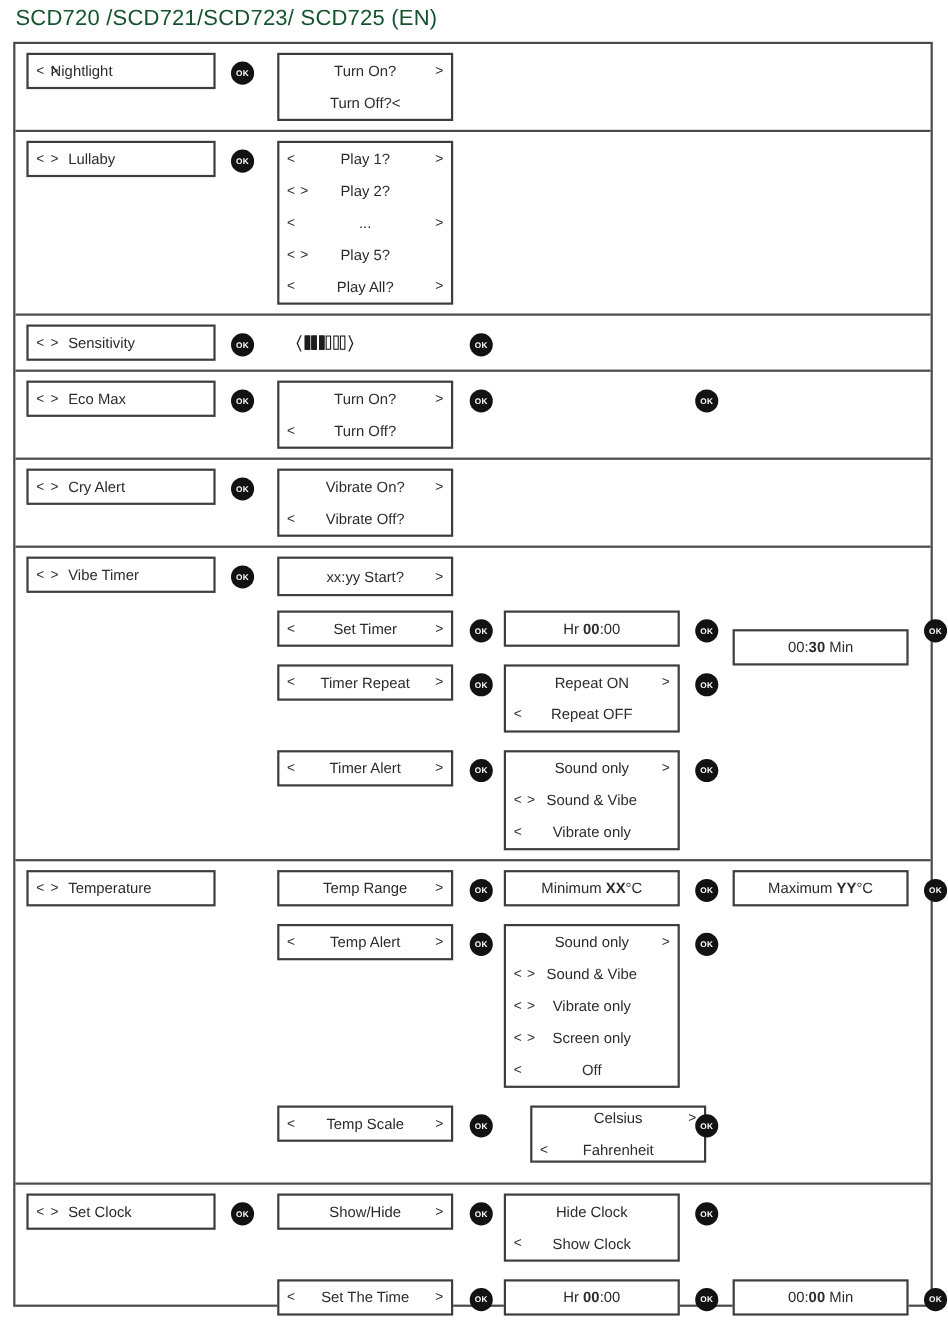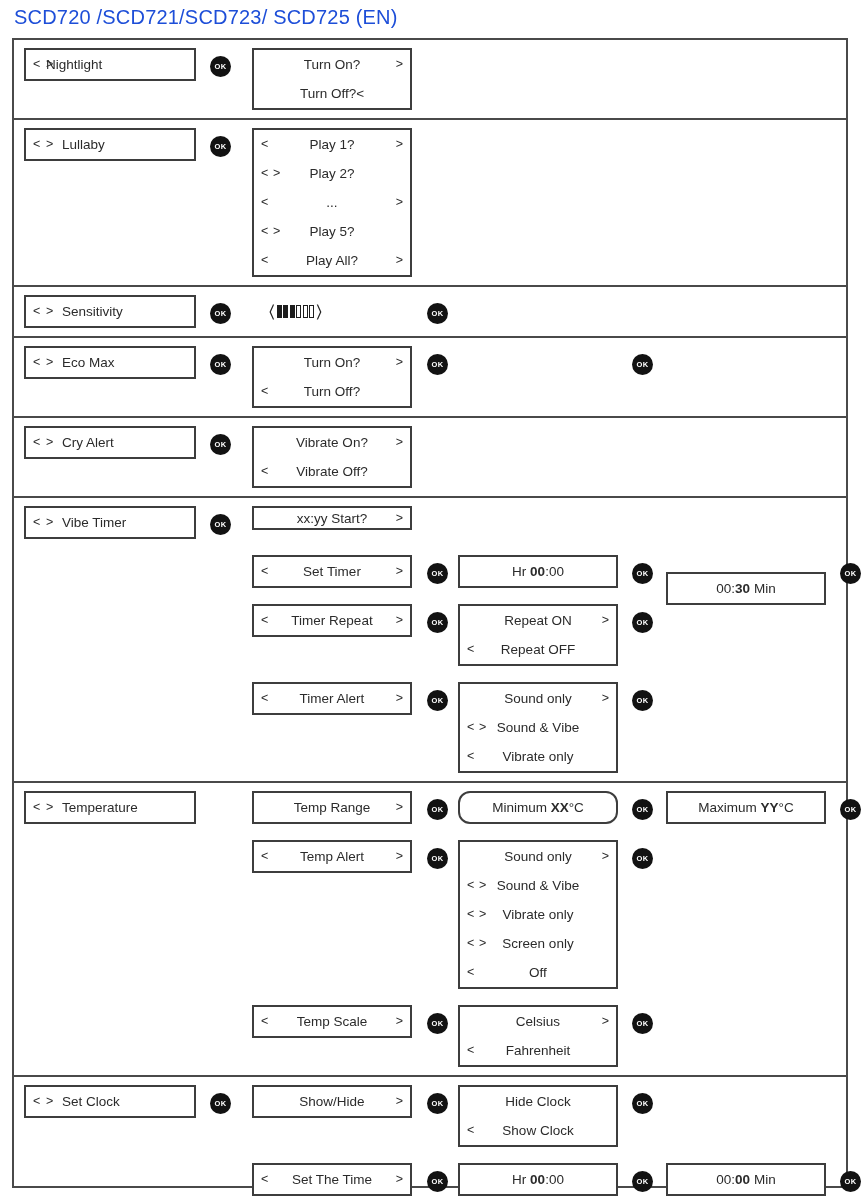--- a/index.html
+++ b/index.html
@@ -7,21 +7,21 @@
     width:862px;height:1201px;
     font-family:"Liberation Sans","DejaVu Sans",sans-serif;
     color:#1a1a1a;
     overflow:hidden;
   }
   .page{position:relative;width:862px;height:1201px;}
 
   
   .title{
     position:absolute;left:14px;top:6px;
-    font-size:20px;letter-spacing:.2px;color:#1d4ed8;
+    font-size:20px;letter-spacing:.2px;color:#14532d;
     white-space:nowrap;font-weight:400;
   }
 
   
   .frame{
     position:absolute;left:12px;top:38px;
     width:836px;height:1150px;
     border:2px solid #4a4a4a;
     box-sizing:border-box;
   }
@@ -225,21 +225,21 @@
       </div>
       <div class="section" style="height: 285px;">
         <div class="lcd" style="left: 10px; top: 8px; width: 172px; height: 33px;">
           <div class="lcd-line">
             <span class="lt">&lt;</span>
             <span class="lt" style="left:20px">&gt;</span>
             <span class="ctr" style="text-align:left;padding-left:36px">Vibe Timer</span>
           </div>
         </div>
         <div class="okbtn" style="left: 196px; top: 16px;">OK</div>
-        <div class="lcd" style="left: 238px; top: 8px; width: 160px; height: 24px;">
+        <div class="lcd" style="left: 238px; top: 8px; width: 160px; height: 36px;">
           <div class="lcd-line">
             <span class="ctr">xx:yy Start?</span>
             <span class="gt">&gt;</span>
           </div>
         </div>
         <div class="lcd" style="left: 238px; top: 57px; width: 160px; height: 33px;">
           <div class="lcd-line">
             <span class="lt">&lt;</span>
             <span class="ctr">Set Timer</span>
             <span class="gt">&gt;</span>
@@ -310,21 +310,21 @@
             <span class="ctr" style="text-align:left;padding-left:36px">Temperature</span>
           </div>
         </div>
         <div class="lcd" style="left: 238px; top: 8px; width: 160px; height: 33px;">
           <div class="lcd-line">
             <span class="ctr">Temp Range</span>
             <span class="gt">&gt;</span>
           </div>
         </div>
         <div class="okbtn" style="left: 413px; top: 16px;">OK</div>
-        <div class="lcd" style="left: 444px; top: 8px; width: 160px; height: 33px; border-radius: 12px;">
+        <div class="lcd" style="left: 444px; top: 8px; width: 160px; height: 33px;">
           <div class="lcd-line">
             <span class="ctr">Minimum <b>XX</b>°C</span>
           </div>
         </div>
         <div class="okbtn" style="left: 618px; top: 16px;">OK</div>
         <div class="lcd" style="left: 652px; top: 8px; width: 160px; height: 33px;">
           <div class="lcd-line">
             <span class="ctr">Maximum <b>YY</b>°C</span>
           </div>
         </div>
@@ -364,21 +364,21 @@
         </div>
         <div class="okbtn" style="left: 618px; top: 65px;">OK</div>
         <div class="lcd" style="left: 238px; top: 222px; width: 160px; height: 33px;">
           <div class="lcd-line">
             <span class="lt">&lt;</span>
             <span class="ctr">Temp Scale</span>
             <span class="gt">&gt;</span>
           </div>
         </div>
         <div class="okbtn" style="left: 413px; top: 230px;">OK</div>
-        <div class="lcd" style="left: 444px; top: 222px; width: 160px; height: 62px;">
+        <div class="lcd" style="left: 468px; top: 222px; width: 160px; height: 52px;">
           <div class="lcd-line">
             <span class="ctr">Celsius</span>
             <span class="gt">&gt;</span>
           </div>
           <div class="lcd-line">
             <span class="lt">&lt;</span>
             <span class="ctr">Fahrenheit</span>
           </div>
         </div>
         <div class="okbtn" style="left: 618px; top: 230px;">OK</div>

